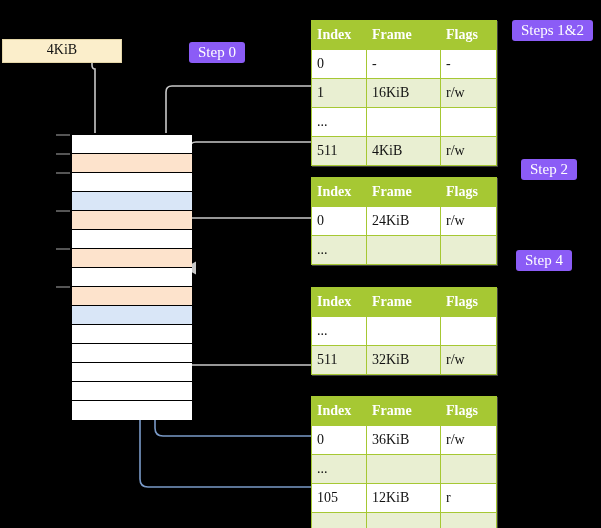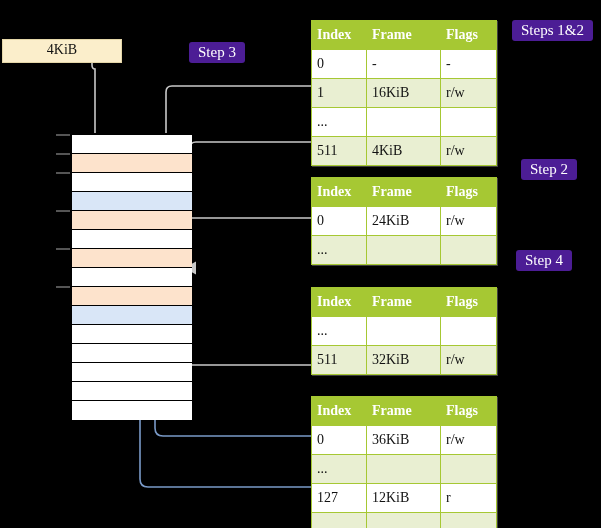--- a/index.html
+++ b/index.html
@@ -1,21 +1,21 @@
 <!DOCTYPE html>
 <html><head>
 <meta charset="utf-8">
 <style>
   html,body{margin:0;padding:0;background:#000;}
   body{width:601px;height:528px;position:relative;overflow:hidden;
        font-family:"Liberation Serif", serif;}
   .stage{position:absolute;left:0;top:0;width:601px;height:528px;}
 
   
-  .badge{position:absolute;background:#4c1d95;color:#ffffff;
+  .badge{position:absolute;background:#8b5cf6;color:#ffffff;
          font-family:"Liberation Serif", serif;font-size:15px;
          padding:2px 9px 3px 9px;border-radius:3px;white-space:nowrap;
          line-height:16px;text-align:center;
          box-shadow:0 1px 0 rgba(0,0,0,.45);}
 
   
   .vpage{position:absolute;background:#fbeecb;border:1px solid #e4d6a8;
          color:#111;font-size:14px;text-align:center;line-height:20px;}
 
   
@@ -110,21 +110,21 @@
   <div class="tick" style="left:56px;top:153px;"></div>
   <div class="tick" style="left:56px;top:172px;"></div>
   <div class="tick" style="left:56px;top:210px;"></div>
   <div class="tick" style="left:56px;top:248px;"></div>
   <div class="tick" style="left:56px;top:286px;"></div>
 
   <div class="badge" style="left:512px;top:20px;">
     <span>Steps 1&amp;2</span>
   </div>
   <div class="badge" style="left:189px;top:42px;">
-    <span>Step 3</span>
+    <span>Step 0</span>
   </div>
   <div class="badge" style="left:521px;top:159px;">
     <span>Step 2</span>
   </div>
   <div class="badge" style="left:516px;top:250px;">
     <span>Step 4</span>
   </div>
 
   <table class="ptable" style="left:311px;top:20px;">
     <tbody>
@@ -207,21 +207,21 @@
       <td>0</td>
       <td>36KiB</td>
       <td>r/w</td>
     </tr>
     <tr class="alt">
       <td>...</td>
       <td></td>
       <td></td>
     </tr>
     <tr class="plain">
-      <td>127</td>
+      <td>105</td>
       <td>12KiB</td>
       <td>r</td>
     </tr>
     <tr class="alt">
       <td>...</td>
       <td></td>
       <td></td>
     </tr>
   </tbody>
     </table>

